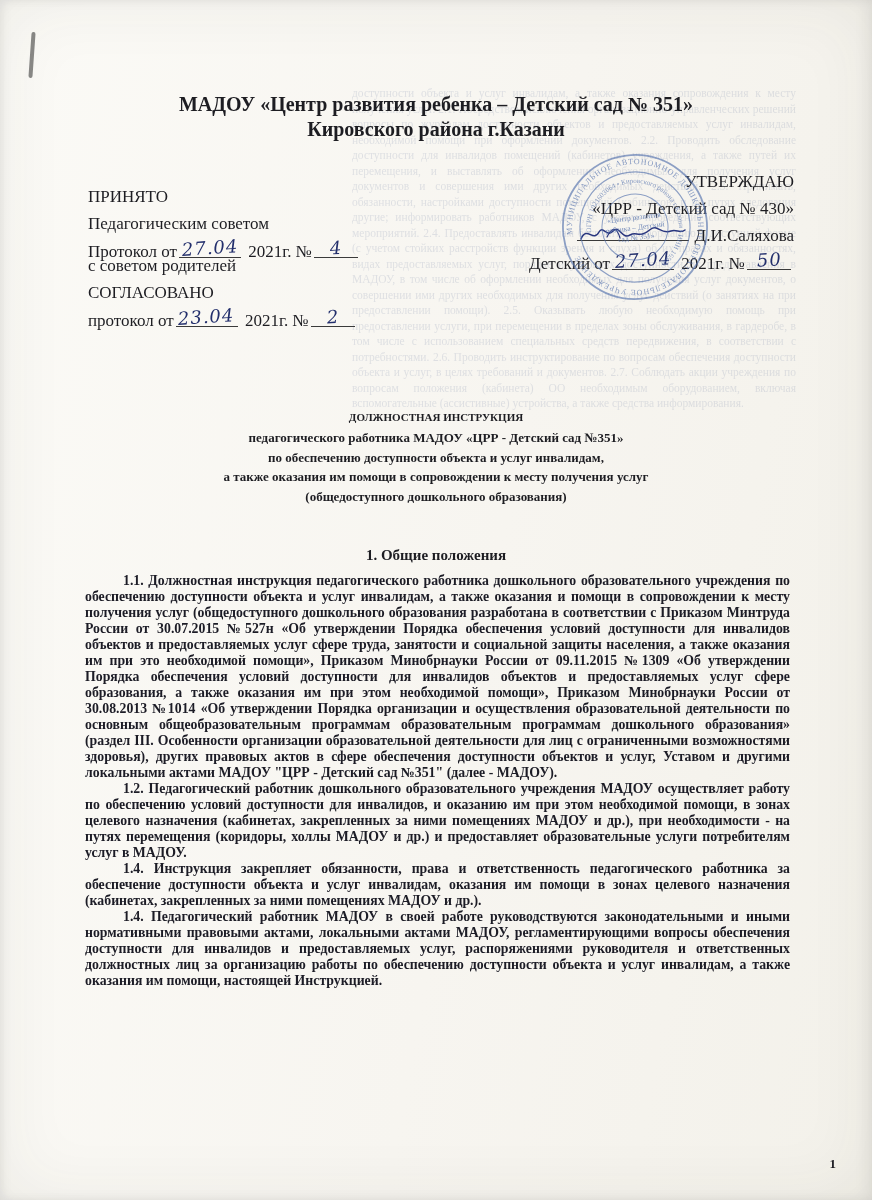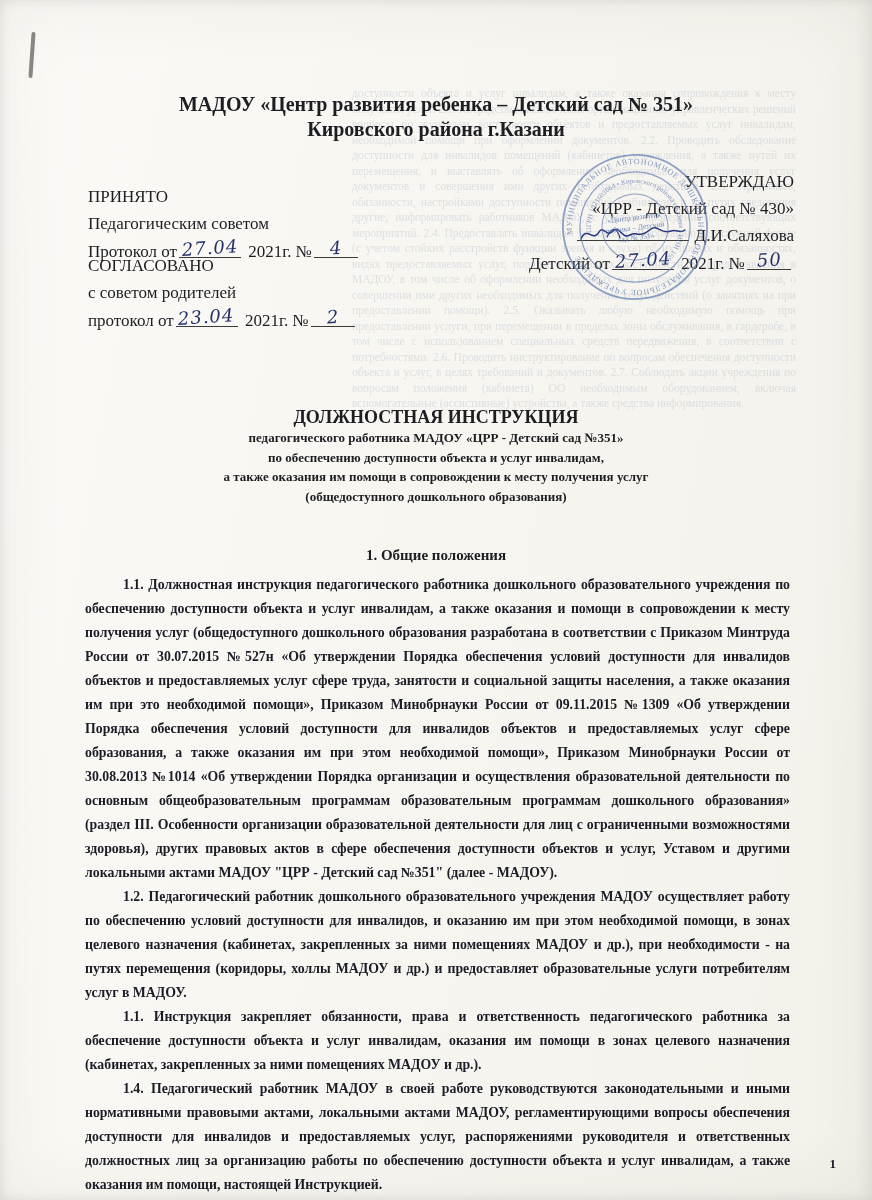--- a/index.html
+++ b/index.html
@@ -20,25 +20,25 @@
   .blk-accepted { left:88px; top:160px;margin-top:23px; }
   .blk-approved { right:78px; top:168px; text-align:right; }
   .blk-agreed  { left:88px; top:252px; }
   .hw-slot { display:inline-block; min-width:62px; height:20px; border-bottom:1px solid #3a3a3a; text-align:center; vertical-align:baseline; margin:0 3px 0 2px; }
   .hw-slot.num { min-width:44px; }
   .hw { display:inline-block; font-family:"DejaVu Serif", serif; font-style:italic; font-size:18px; color:#232f6c; transform:rotate(-4deg) translateY(-3px); letter-spacing:1px; white-space:nowrap; }
   .sig-slot { display:inline-block; width:112px; border-bottom:1px solid #3a3a3a; vertical-align:baseline; margin-right:6px; }
   .sig-slot svg { display:block; margin-bottom:-4px; }
   .stamp { position:absolute; left:560px; top:152px; width:150px; height:150px; transform:rotate(-7deg); opacity:.82; z-index:2; pointer-events:none; }
   .doc-title { position:absolute; top:406px; left:0; width:100%; text-align:center; font-weight:700; z-index:1; }
-  .doc-title .t1 { font-size:18px; line-height:22px; }
+  .doc-title .t1 { font-size:11px; line-height:22px; }
   .doc-title .t2 { font-size:13px; line-height:19.5px; }
   .section-heading { position:absolute; top:547px; left:0; width:100%; text-align:center; font-weight:700; font-size:15px; z-index:1; }
   .body-text { position:absolute; top:573px; left:85px; right:82px; z-index:1; }
-  .body-text p { margin:0; text-align:justify; text-indent:38px; font-size:13.8px; line-height:24px; font-weight:700; color:#1c1c26; }
+  .body-text p { margin:0; text-align:justify; text-indent:38px; font-size:13.8px; line-height:16px; font-weight:700; color:#1c1c26; }
   .page-number { position:absolute; right:36px; bottom:28px; font-size:13px; font-weight:700; z-index:1; }
 </style>
 </head>
 <body>
 
 <div class="page">
 
   <div class="scan-mark"></div>
 
   <div class="bleed">доступности объекта и услуг инвалидам, а также оказания сопровождения к месту получения услуг. 2.1. Посредством исключения организационно-управленческих решений вопросы по журналам доступности объектов и предоставляемых услуг инвалидам, необходимой помощи при оформлении документов. 2.2. Проводить обследование доступности для инвалидов помещений (кабинетов) учреждения, а также путей их перемещения, и выставлять об оформлении необходимых для получения услуг документов и совершения ими других необходимых действий. 2.3. Принимать, обязанности, настройками доступности помещений (кабинетов) и на путях следования другие; информировать работников МАДОУ, с учетом проведения соответствующих мероприятий. 2.4. Предоставлять инвалидам бесплатно информацию в доступной форме (с учетом стойких расстройств функции зрения и слуха) об их правах и обязанностях, видах предоставляемых услуг, порядке и условиях доступности их предоставления в МАДОУ, в том числе об оформлении необходимых для получения услуг документов, о совершении ими других необходимых для получения услуг действий (о занятиях на при предоставлении помощи). 2.5. Оказывать любую необходимую помощь при предоставлении услуги, при перемещении в пределах зоны обслуживания, в гардеробе, в том числе с использованием специальных средств передвижения, в соответствии с потребностями. 2.6. Проводить инструктирование по вопросам обеспечения доступности объекта и услуг, в целях требований и документов. 2.7. Соблюдать акции учреждения по вопросам положения (кабинета) ОО необходимым оборудованием, включая вспомогательные (ассистивные) устройства, а также средства информирования.</div>
@@ -66,22 +66,22 @@
             <path d="M30,15 q8,-16 13,1" fill="none" stroke="#28357e" stroke-width="1.2" stroke-linecap="round"></path>
           </svg></span><span>Д.И.Саляхова</span>
     </div>
     <div>
       <span>Детский от</span><span class="hw-slot"><span class="hw">27.04</span></span>
       <span>2021г. №</span><span class="hw-slot num"><span class="hw">50</span></span>
     </div>
   </div>
 
   <div class="blk blk-agreed">
+    <div>с советом родителей</div>
     <div>СОГЛАСОВАНО</div>
-    <div>с советом родителей</div>
     <div>
       <span>протокол от</span><span class="hw-slot"><span class="hw">23.04</span></span>
       <span>2021г. №</span><span class="hw-slot num"><span class="hw">2</span></span>
     </div>
   </div>
 
   <div class="stamp">
     <svg width="150" height="150" viewBox="0 0 150 150">
       <g fill="none" stroke="#5673ae" opacity="0.8">
         <circle cx="75" cy="75" r="72" stroke-width="1.8"></circle>
@@ -106,19 +106,19 @@
     <div class="t2">по обеспечению доступности объекта и услуг инвалидам,</div>
     <div class="t2">а также оказания им помощи в сопровождении к месту получения услуг</div>
     <div class="t2">(общедоступного дошкольного образования)</div>
   </div>
 
   <div class="section-heading">1. Общие положения</div>
 
   <div class="body-text">
     <p>1.1. Должностная инструкция педагогического работника дошкольного образовательного учреждения по обеспечению доступности объекта и услуг инвалидам, а также оказания и помощи в сопровождении к месту получения услуг (общедоступного дошкольного образования разработана в соответствии с Приказом Минтруда России от 30.07.2015 №527н «Об утверждении Порядка обеспечения условий доступности для инвалидов объектов и предоставляемых услуг сфере труда, занятости и социальной защиты населения, а также оказания им при это необходимой помощи», Приказом Минобрнауки России от 09.11.2015 №1309 «Об утверждении Порядка обеспечения условий доступности для инвалидов объектов и предоставляемых услуг сфере образования, а также оказания им при этом необходимой помощи», Приказом Минобрнауки России от 30.08.2013 №1014 «Об утверждении Порядка организации и осуществления образовательной деятельности по основным общеобразовательным программам образовательным программам дошкольного образования» (раздел III. Особенности организации образовательной деятельности для лиц с ограниченными возможностями здоровья), других правовых актов в сфере обеспечения доступности объектов и услуг, Уставом и другими локальными актами МАДОУ "ЦРР - Детский сад №351" (далее - МАДОУ).</p>
     <p>1.2. Педагогический работник дошкольного образовательного учреждения МАДОУ осуществляет работу по обеспечению условий доступности для инвалидов, и оказанию им при этом необходимой помощи, в зонах целевого назначения (кабинетах, закрепленных за ними помещениях МАДОУ и др.), при необходимости - на путях перемещения (коридоры, холлы МАДОУ и др.) и предоставляет образовательные услуги потребителям услуг в МАДОУ.</p>
-    <p>1.1. Инструкция закрепляет обязанности, права и ответственность педагогического работника за обеспечение доступности объекта и услуг инвалидам, оказания им помощи в зонах целевого назначения (кабинетах, закрепленных за ними помещениях МАДОУ и др.).</p>
+    <p>1.4. Инструкция закрепляет обязанности, права и ответственность педагогического работника за обеспечение доступности объекта и услуг инвалидам, оказания им помощи в зонах целевого назначения (кабинетах, закрепленных за ними помещениях МАДОУ и др.).</p>
     <p>1.4. Педагогический работник МАДОУ в своей работе руководствуются законодательными и иными нормативными правовыми актами, локальными актами МАДОУ, регламентирующими вопросы обеспечения доступности для инвалидов и предоставляемых услуг, распоряжениями руководителя и ответственных должностных лиц за организацию работы по обеспечению доступности объекта и услуг инвалидам, а также оказания им помощи, настоящей Инструкцией.</p>
   </div>
 
   <div class="page-number">1</div>
 
 </div>
 
 </body></html>

